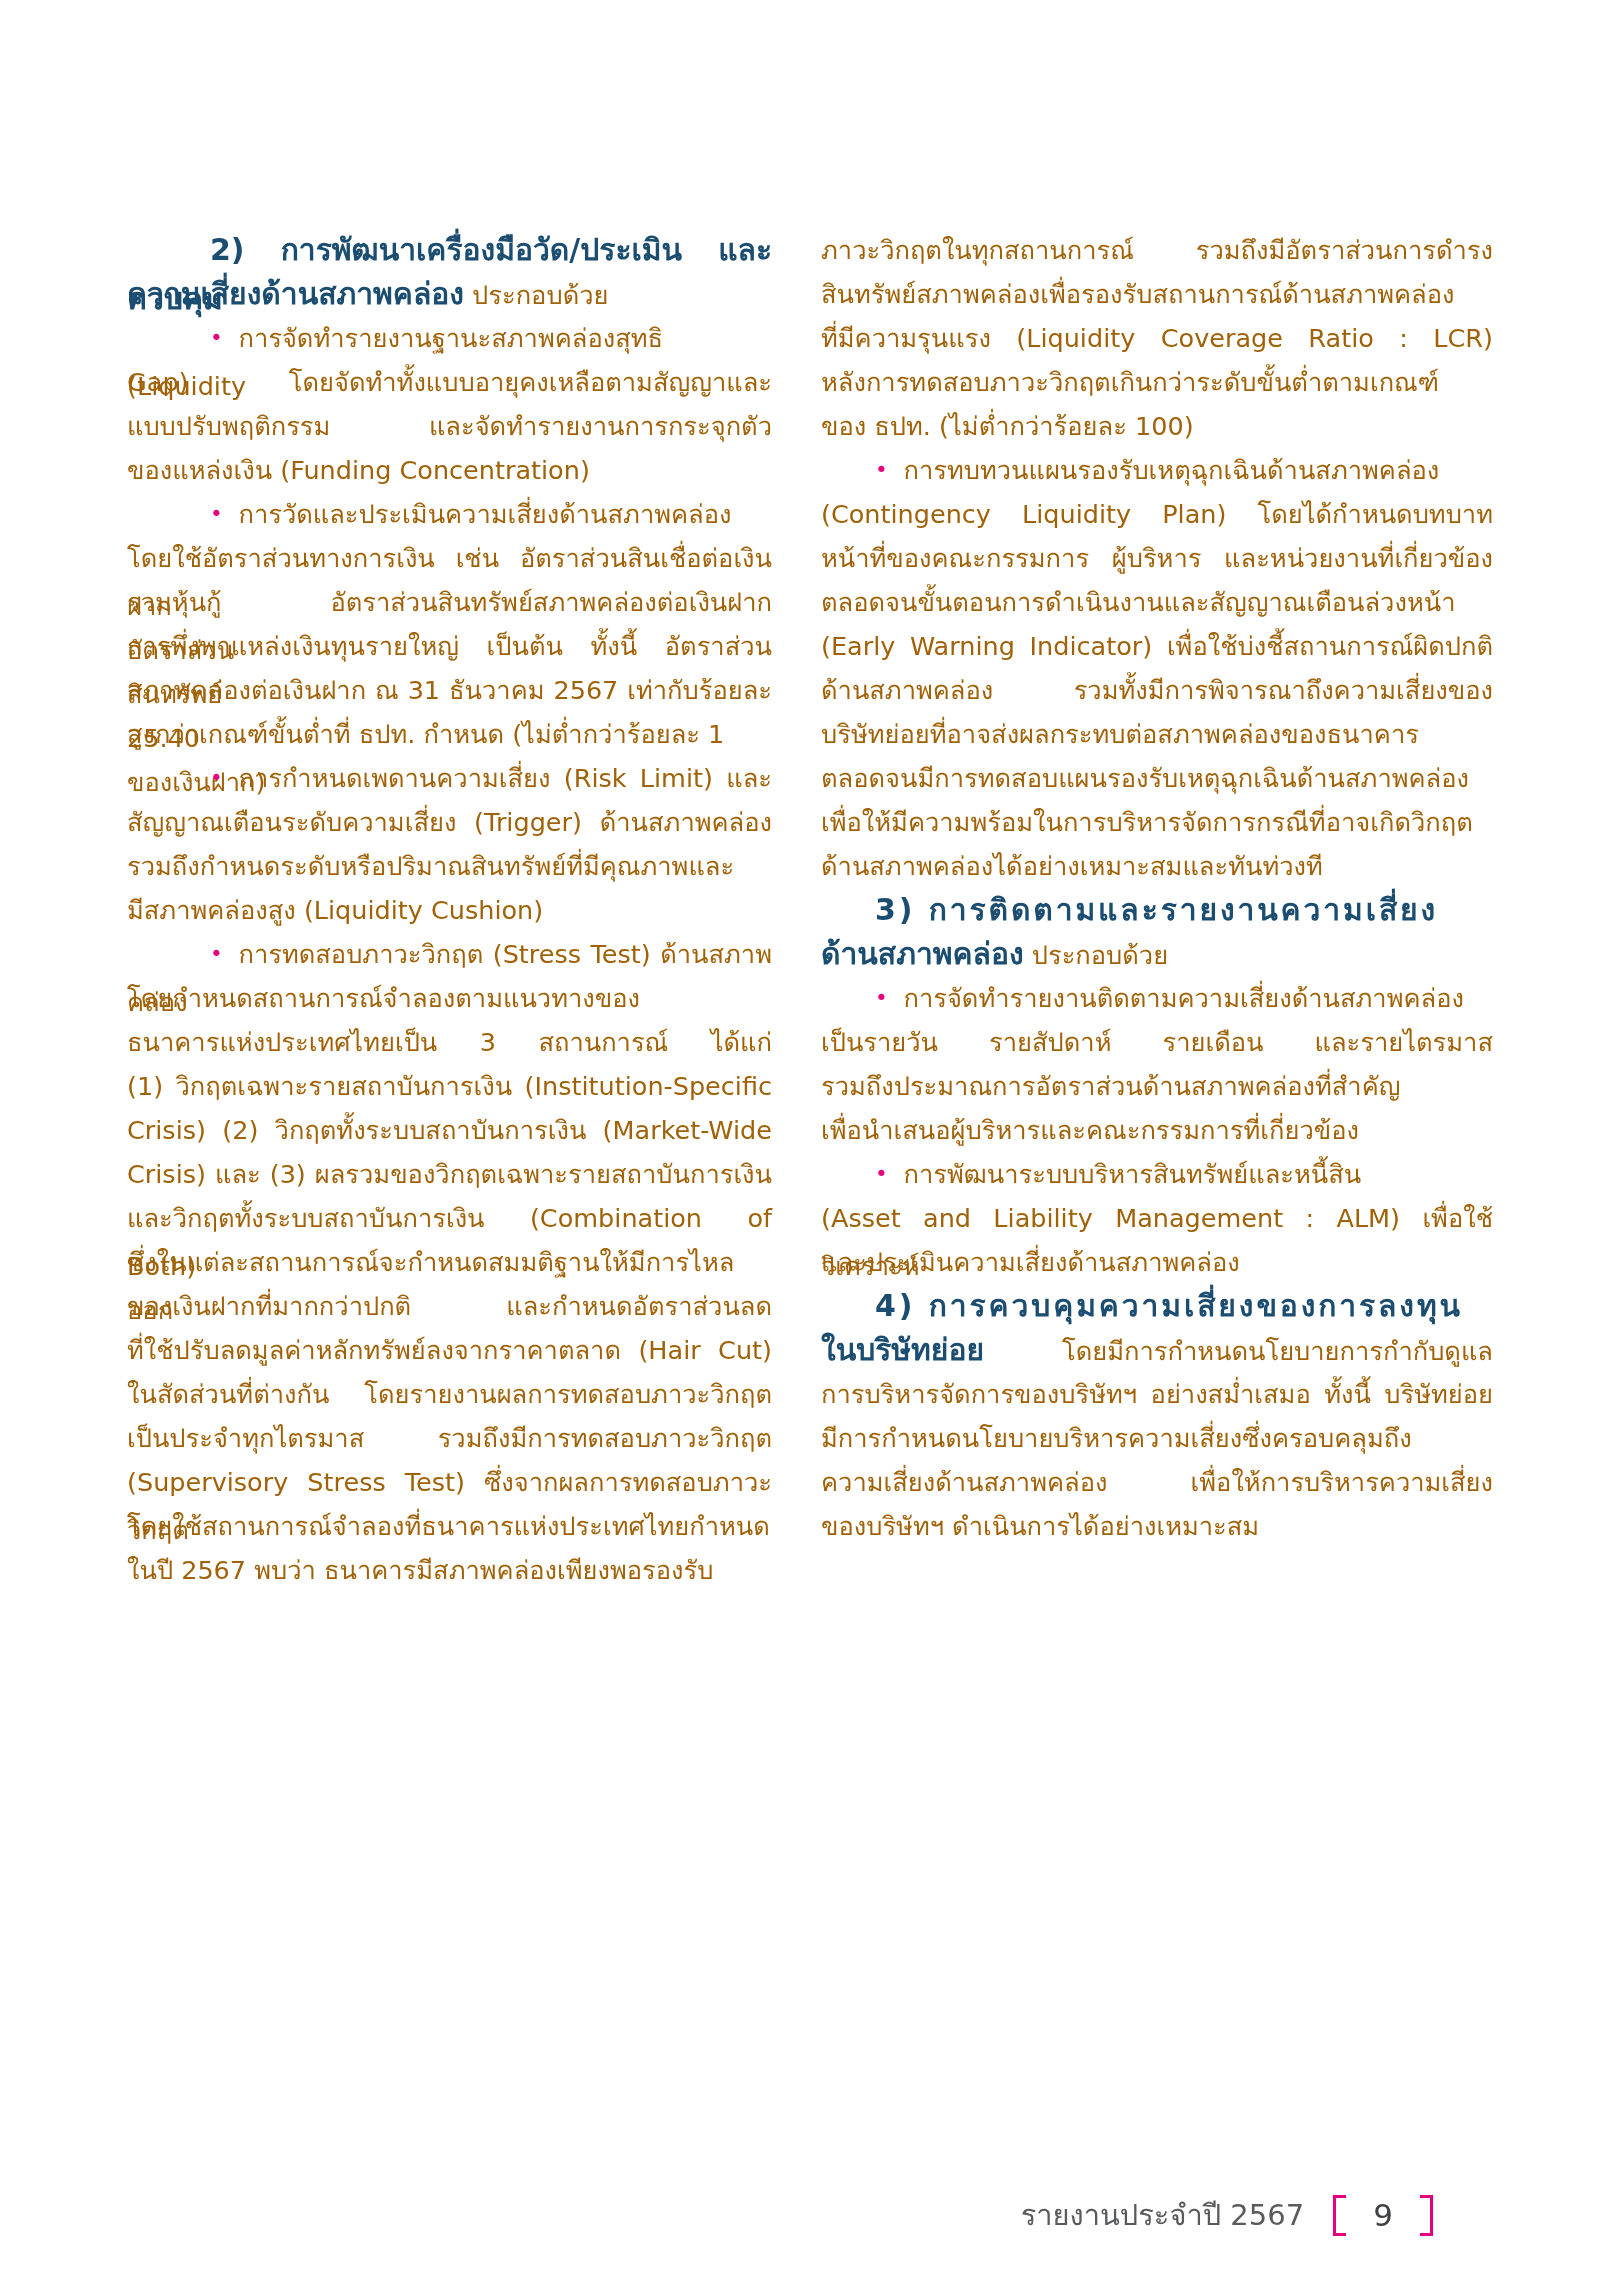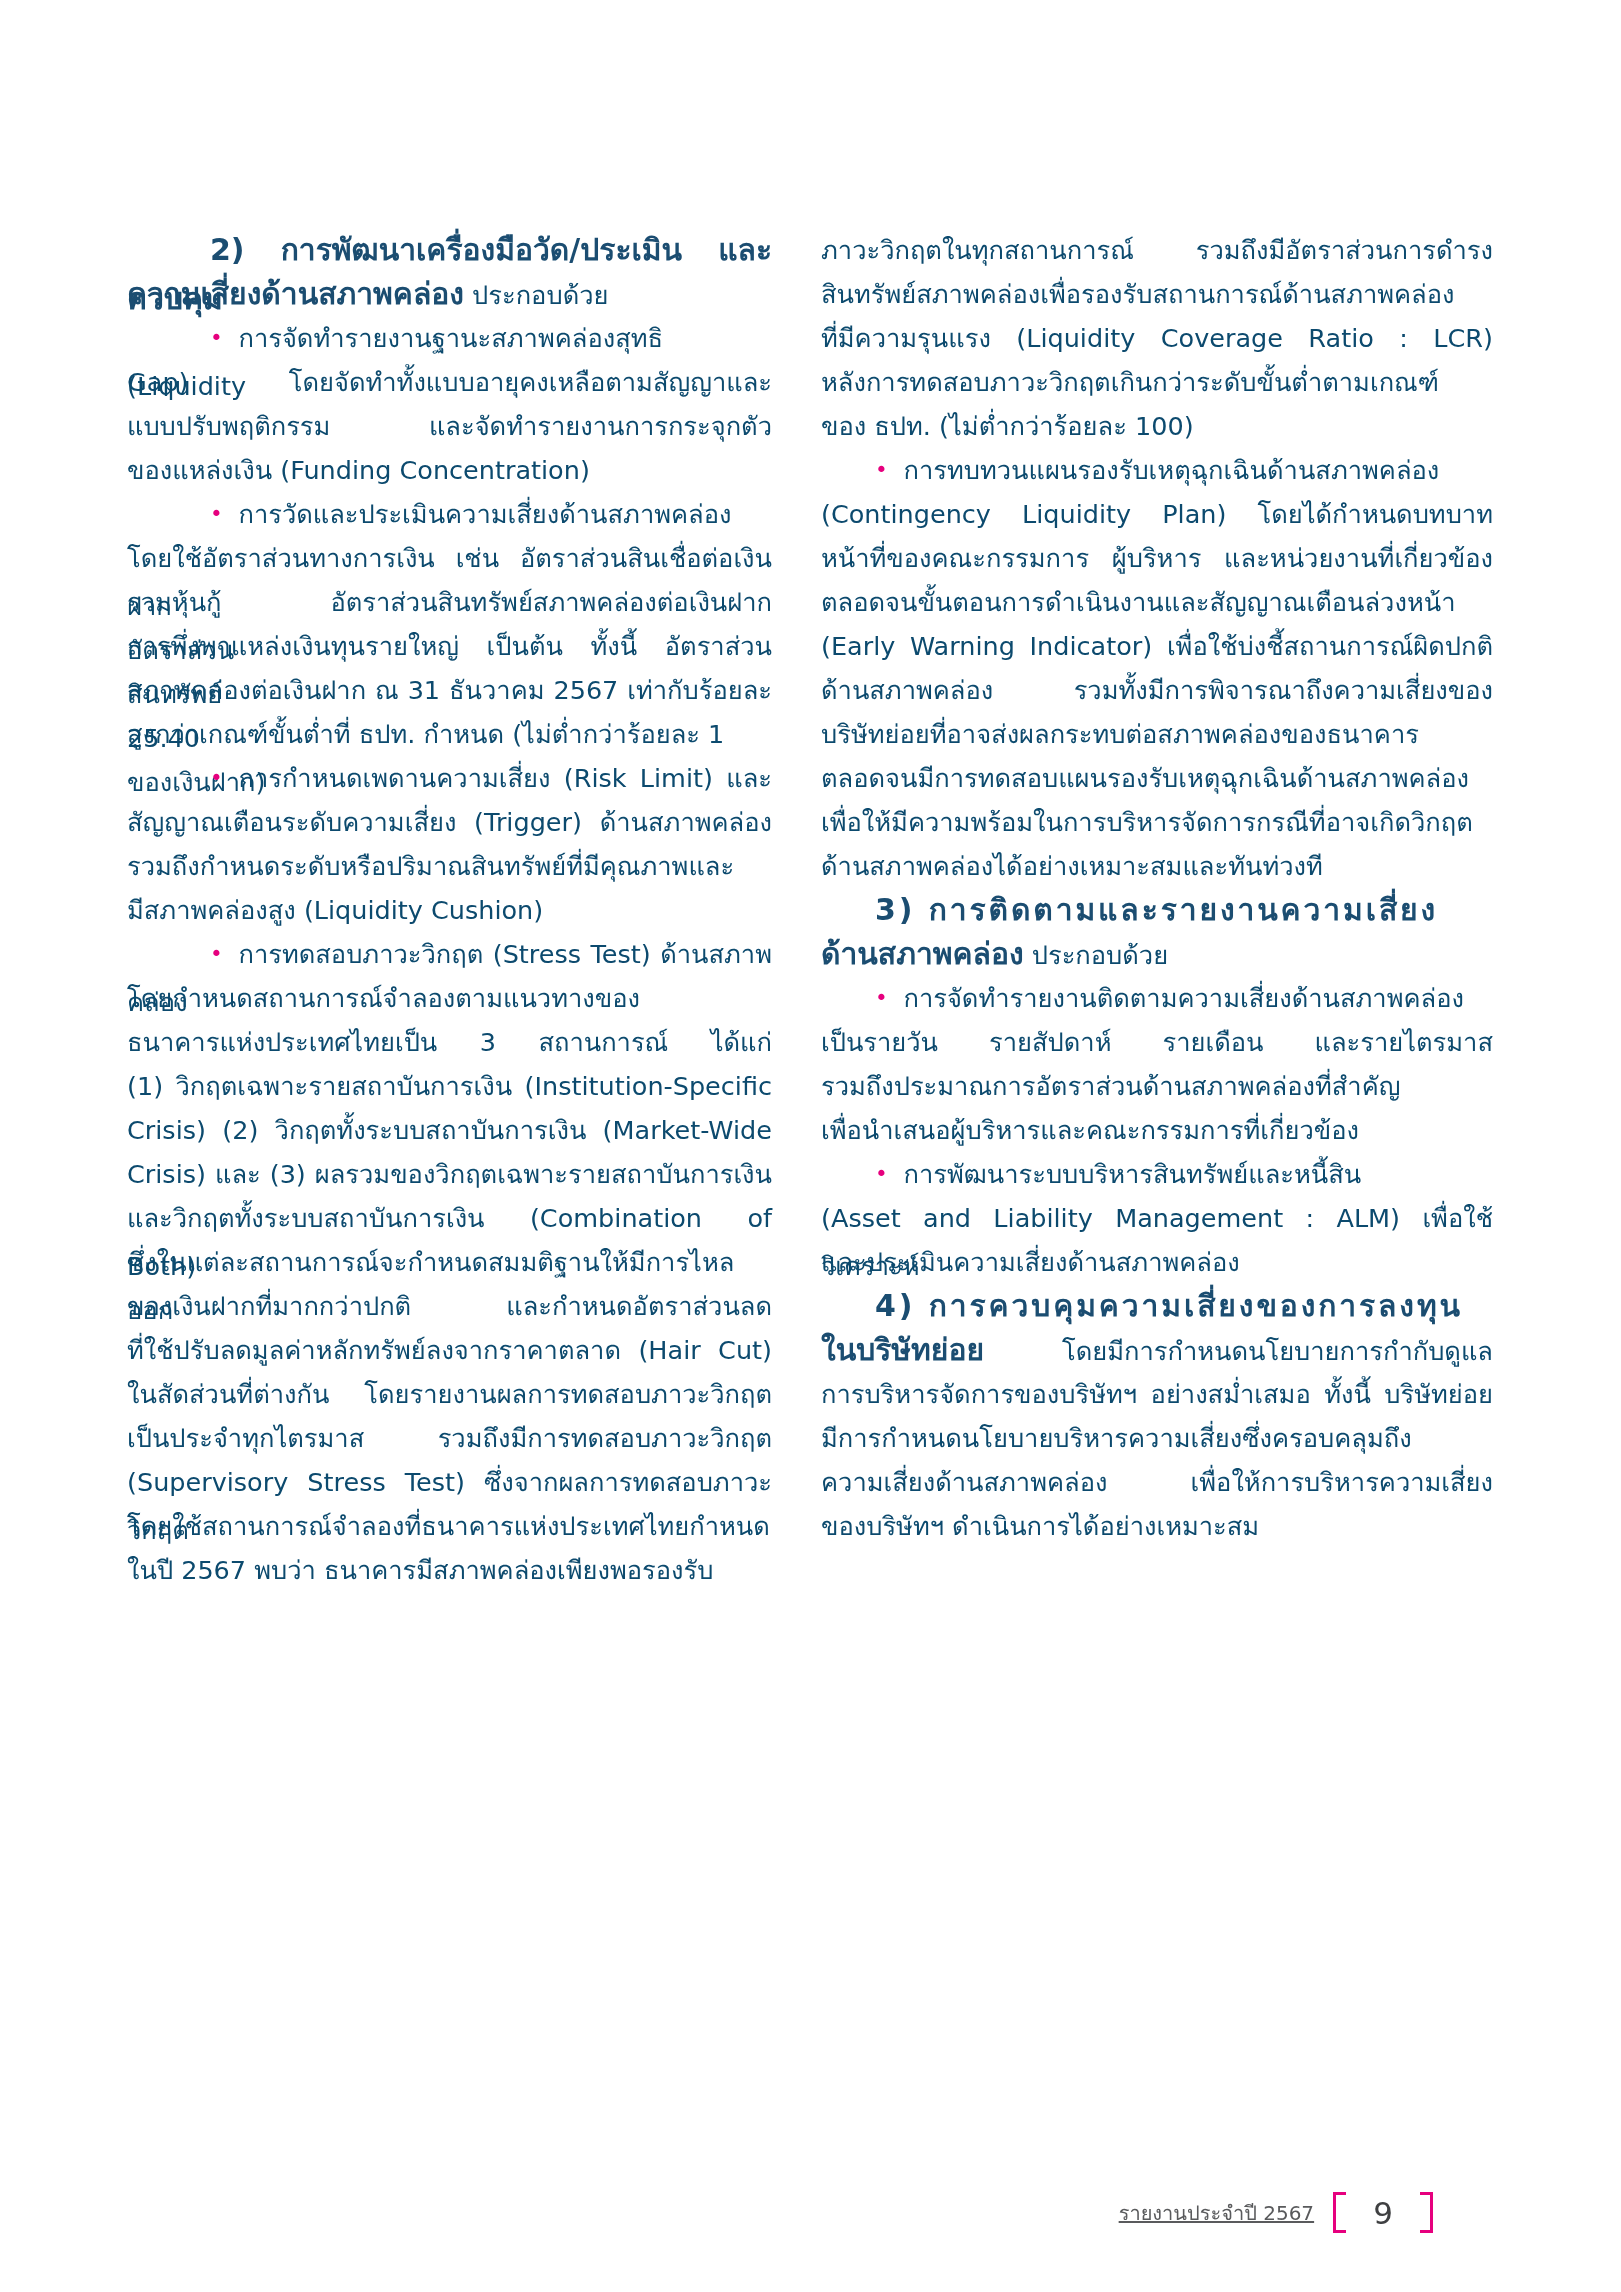--- a/index.html
+++ b/index.html
@@ -9,30 +9,30 @@
   }
   .col{position:absolute;top:228px;}
   [data-name="left-column"]{left:127px;width:645px;}
   [data-name="right-column"]{left:821px;width:672px;}
   .ln{
     line-height:44px;height:44px;color:#4D4D4F;
     text-align:left;white-space:normal;
   }
   .ln.st{text-align:justify;text-align-last:justify;-moz-text-align-last:justify;}
   .ln.sp{letter-spacing:2.9px;}
-  .bp{font-size:25.5px;color:#0c4a6e;font-weight:400;}
+  .bp{font-size:25.5px;color:#a16207;font-weight:400;}
   .hp{font-size:30px;color:#1B4D71;font-weight:700;text-align:right;}
   [data-name="left-column"] .ind{text-indent:83px;}
   [data-name="right-column"] .ind{text-indent:54px;}
   .dot{color:#E6007E;font-size:21.6px;margin-right:15.7px;vertical-align:2px;}
   .footer{
     position:absolute;top:2192px;right:188px;
     display:flex;align-items:center;
   }
-  .flabel{font-size:20px;color:#595A5C;margin-right:19px;text-decoration:underline;}
+  .flabel{font-size:29px;color:#595A5C;margin-right:29px;}
   .brk{display:inline-block;width:12.7px;height:41px;box-sizing:border-box;}
   .brk.l{border-left:3.9px solid #E6007E;border-top:3.9px solid #E6007E;border-bottom:3.9px solid #E6007E;}
   .brk.r{border-right:3.9px solid #E6007E;border-top:3.9px solid #E6007E;border-bottom:3.9px solid #E6007E;}
   .fnum{font-size:31px;color:#3F4042;margin:0 27.4px;}
 </style>
 </head>
 <body data-name="report-page">
 
 <div class="col" data-name="left-column">
     <div class="ln st ind" data-name="heading-line"><span class="hp" data-name="heading-text">2) การพัฒนาเครื่องมือวัด/ประเมิน และควบคุม</span></div>

